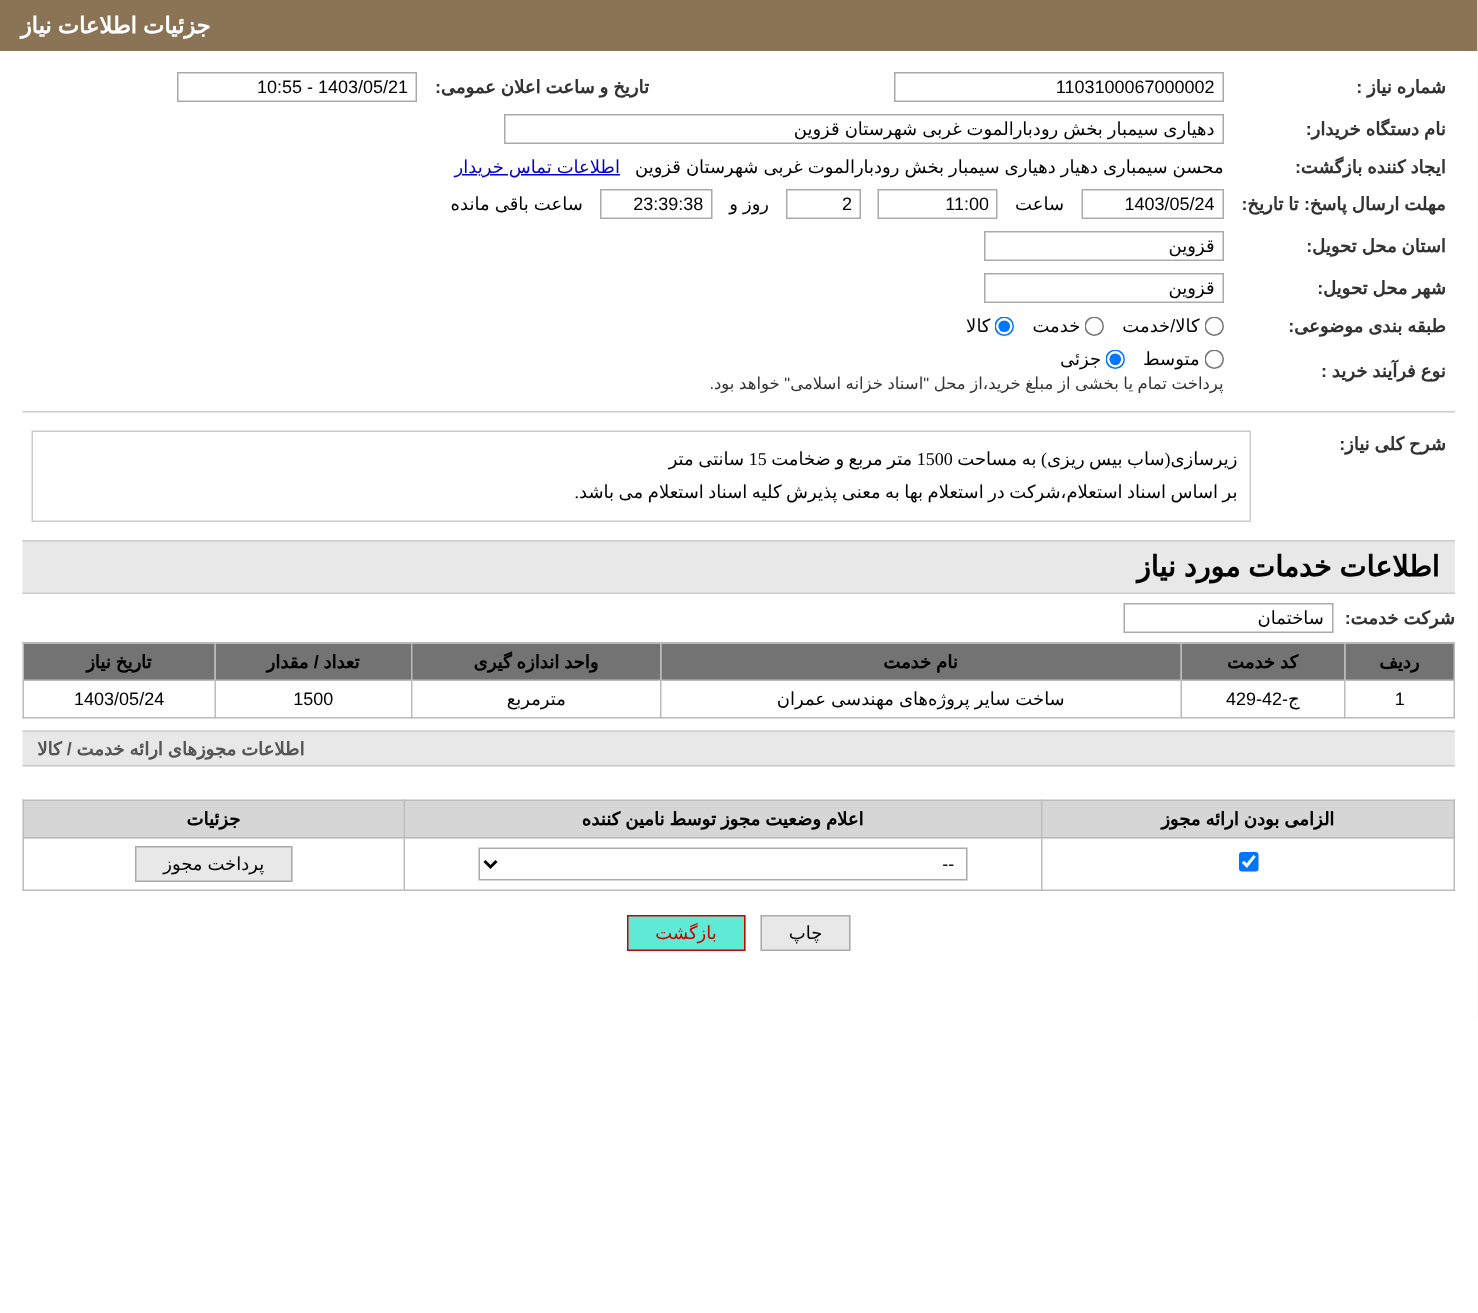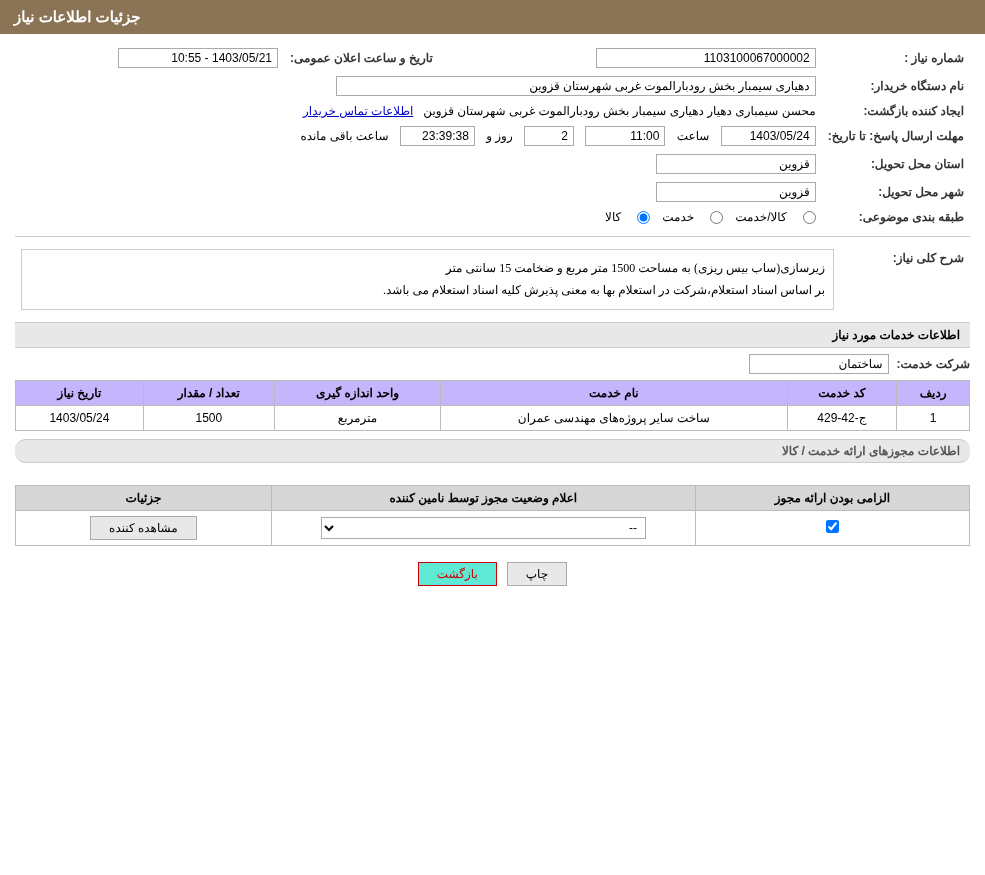--- a/index.html
+++ b/index.html
@@ -57,40 +57,40 @@
     .input-wide { width: 220px; }
     .input-medium { width: 160px; }
     .input-small { width: 80px; }
     .input-xsmall { width: 50px; }
     .section-title {
       background: #e8e8e8;
       border-top: 1px solid #ccc;
       border-bottom: 1px solid #ccc;
       padding: 5px 10px;
       font-weight: bold;
-      font-size: 12px;
+      font-size: 19px;
       text-align: right;
       margin: 8px 0 6px 0;
     }
     .blue-link { color: #0000cc; text-decoration: underline; cursor: pointer; }
     .radio-group { display: flex; align-items: center; gap: 12px; direction: rtl; }
-    .radio-item { display: flex; align-items: center; gap: 16px; }
+    .radio-item { display: flex; align-items: center; gap: 3px; }
     .date-row { display: flex; align-items: center; gap: 4px; direction: rtl; }
     .separator-line {
       border: none;
       border-top: 1px solid #ccc;
       margin: 8px 0;
     }
     .services-table {
       width: 100%;
       border-collapse: collapse;
       margin-top: 6px;
     }
     .services-table th {
-      background: #c4b5fd;
+      background: #737373;
       border: 1px solid #bbb;
       padding: 5px 8px;
       text-align: center;
       font-size: 12px;
     }
     .services-table td {
       border: 1px solid #bbb;
       padding: 5px 8px;
       text-align: center;
       font-size: 12px;
@@ -142,24 +142,23 @@
       white-space: nowrap;
       font-size: 12px;
     }
     .sub-section-title {
       background: #e8e8e8;
       border-top: 1px solid #ccc;
       border-bottom: 1px solid #ccc;
       padding: 4px 10px;
       font-weight: bold;
       font-size: 12px;
-      text-align: right;
+      text-align: left;
       margin: 8px 0 4px 0;
       color: #555;
-      border-radius: 11px;
     }
     .need-description {
       border: 1px solid #ccc;
       padding: 8px;
       margin: 0 0;
       background: #fff;
       text-align: right;
       direction: rtl;
       line-height: 1.8;
       font-family: Liberation Serif, serif;
@@ -273,20 +272,36 @@
             </div>
             <div class="radio-item">
               <input type="radio" name="category" style="">
               <span>خدمت</span>
             </div>
             <div class="radio-item">
               <input type="radio" name="category" checked="" style="">
               <span>کالا</span>
             </div>
           </div>
+        </td>
+      </tr>
+      <tr>
+        <td class="label-cell">نوع فرآیند خرید :</td>
+        <td class="value-cell" colspan="4">
+          <div class="radio-group">
+            <div class="radio-item">
+              <input type="radio" name="process" style="">
+              <span>متوسط</span>
+            </div>
+            <div class="radio-item">
+              <input type="radio" name="process" checked="" style="">
+              <span>جزئی</span>
+            </div>
+          </div>
+          <div style="margin-top:3px; font-size:11px; color:#333;">پرداخت تمام یا بخشی از مبلغ خرید،از محل "اسناد خزانه اسلامی" خواهد بود.</div>
         </td>
       </tr>
     </tbody>
       </table>
 
     <hr class="separator-line">
 
     <table class="info-table">
       <tbody>
           <tr>
@@ -348,21 +363,21 @@
         <tr>
           <td>
             <input type="checkbox" checked="" style="">
           </td>
           <td>
             <select class="select-box" style="width:80%">
               <option value="--">--</option>
             </select>
           </td>
           <td>
-            <button class="btn-print">مشاهده کننده</button>
+            <button class="btn-print">پرداخت مجوز</button>
           </td>
         </tr>
       </tbody>
     </table>
 
     <div class="footer-buttons">
       <button class="btn-print">چاپ</button>
       <button class="btn-back">بازگشت</button>
     </div>
 

